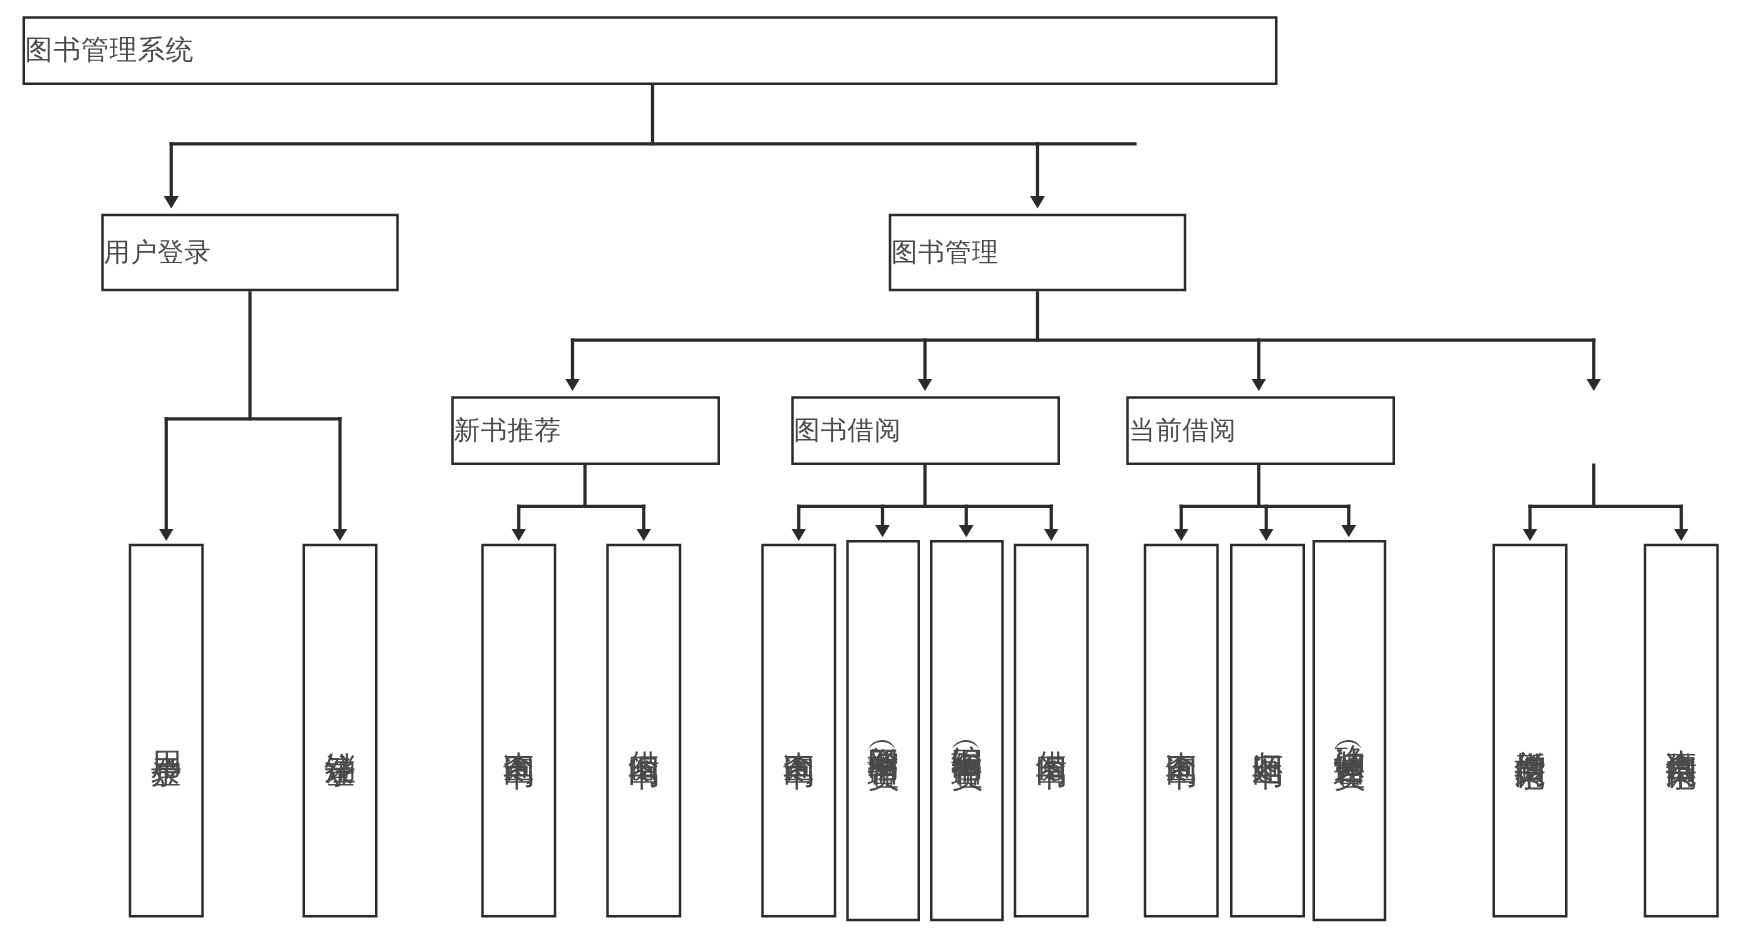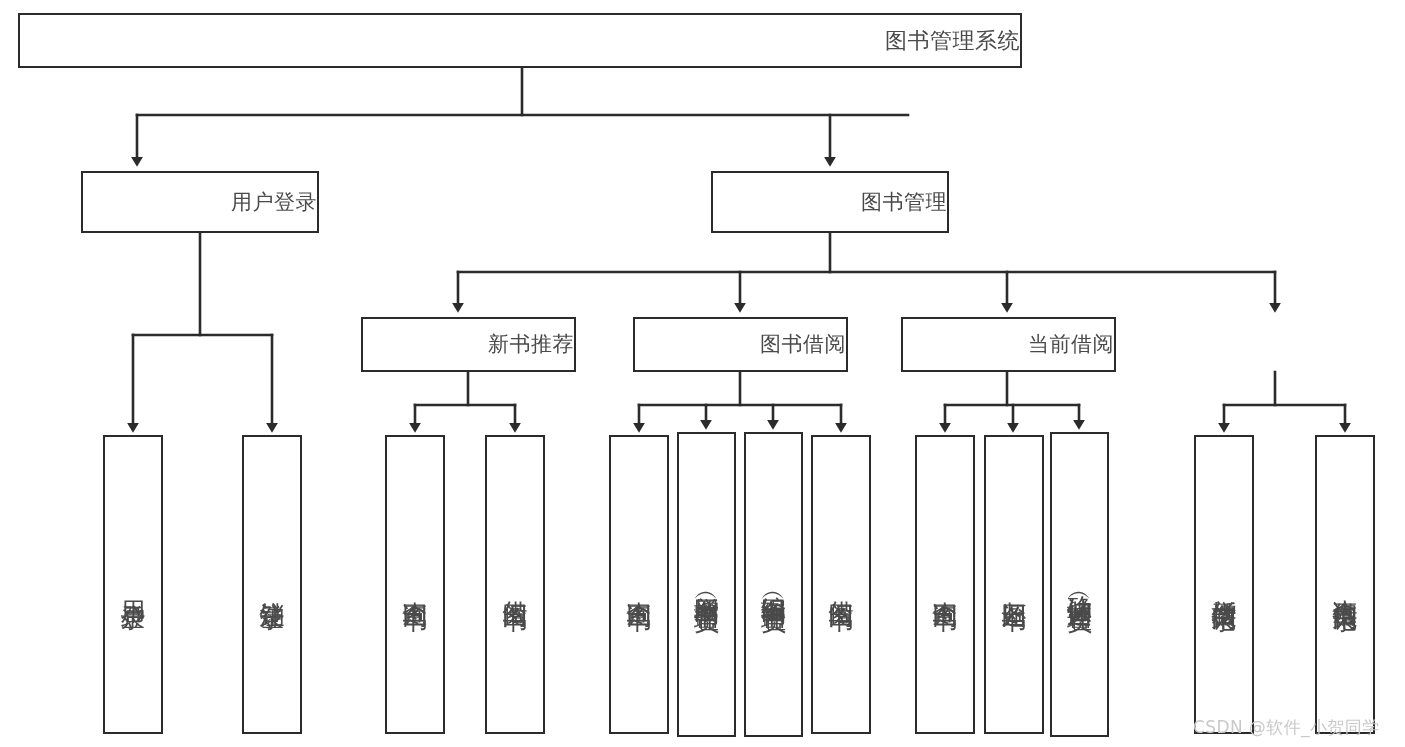--- a/index.html
+++ b/index.html
@@ -25,21 +25,21 @@
     width: 1405px;
     height: 747px;
   }
   .node {
     position: absolute;
     box-sizing: border-box;
     border: 2px solid #2b2b2b;
     background: #ffffff;
     display: flex;
     align-items: center;
-    justify-content: flex-end;
+    justify-content: flex-start;
     color: #3f3f3f;
   }
   .node-label {
     display: block;
     text-align: center;
     line-height: 1.06;
     color: #4a4a4a;
     white-space: nowrap;
   }
   
@@ -185,15 +185,14 @@
     <span class="node-label">确认归还（管理员）</span>
   </div>
 
   <div class="node vert" style="left:1194px; top:435px; width:60px; height:299px;">
     <span class="node-label">新增借阅记录</span>
   </div>
   <div class="node vert" style="left:1315px; top:435px; width:60px; height:299px;">
     <span class="node-label">查询借阅记录</span>
   </div>
 
-  <div class="watermark" style="left:1193px; top:716px;">CSDN @软件_小贺同学</div>
 
 </div>
 
 </body></html>

